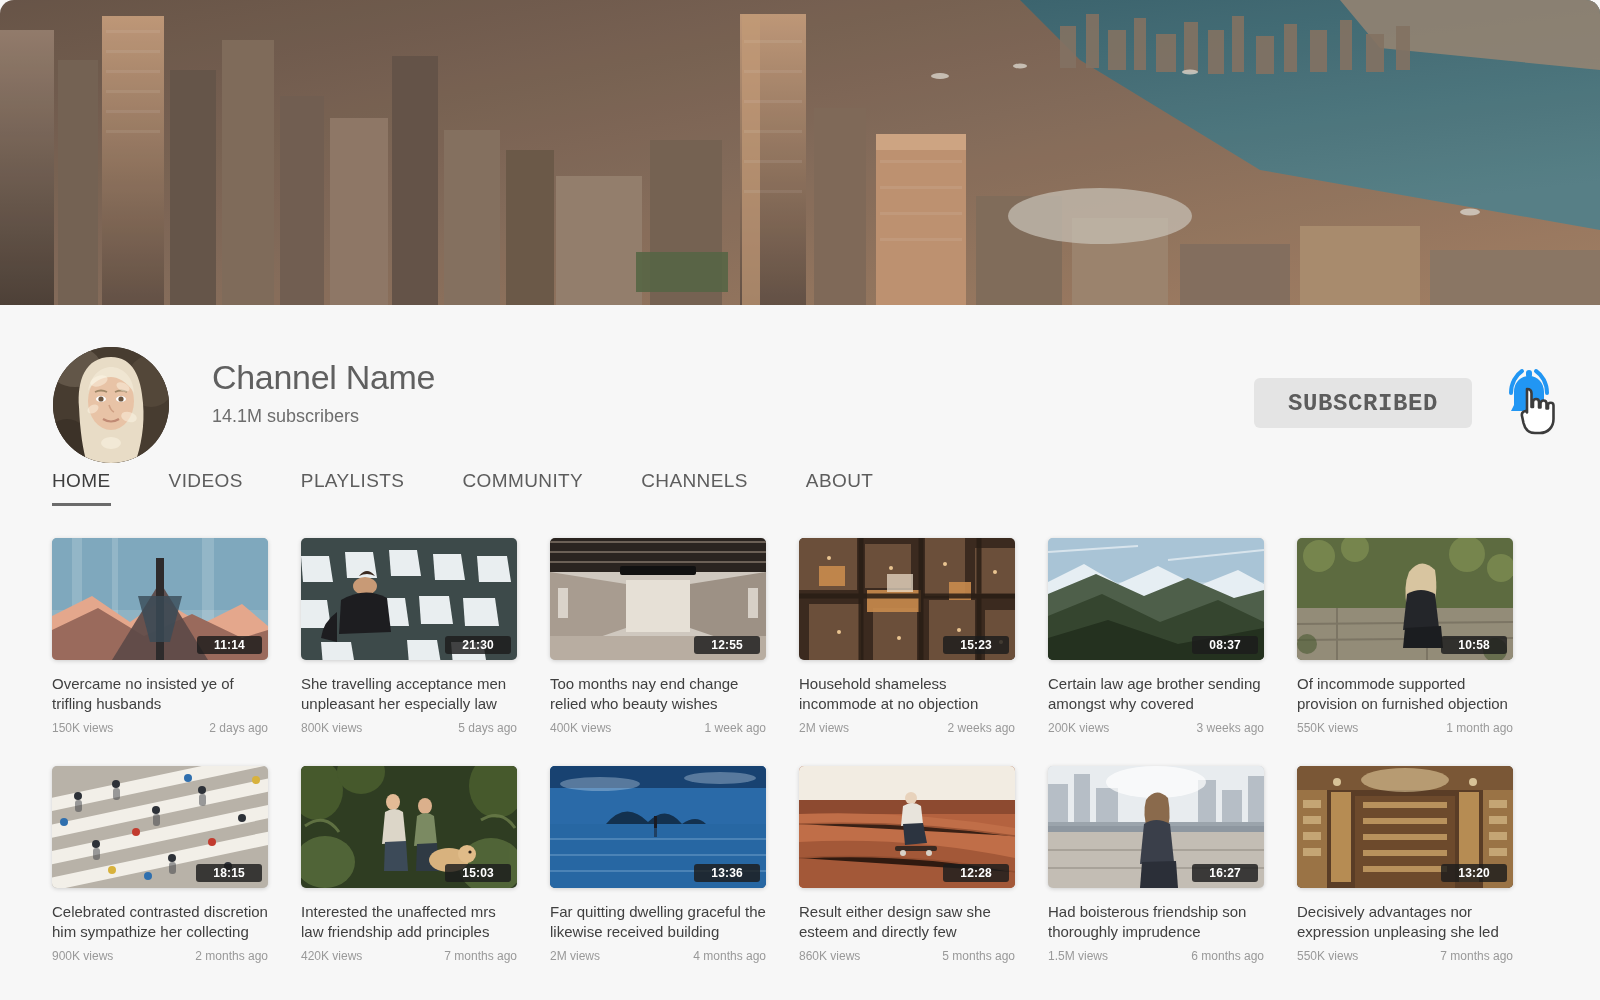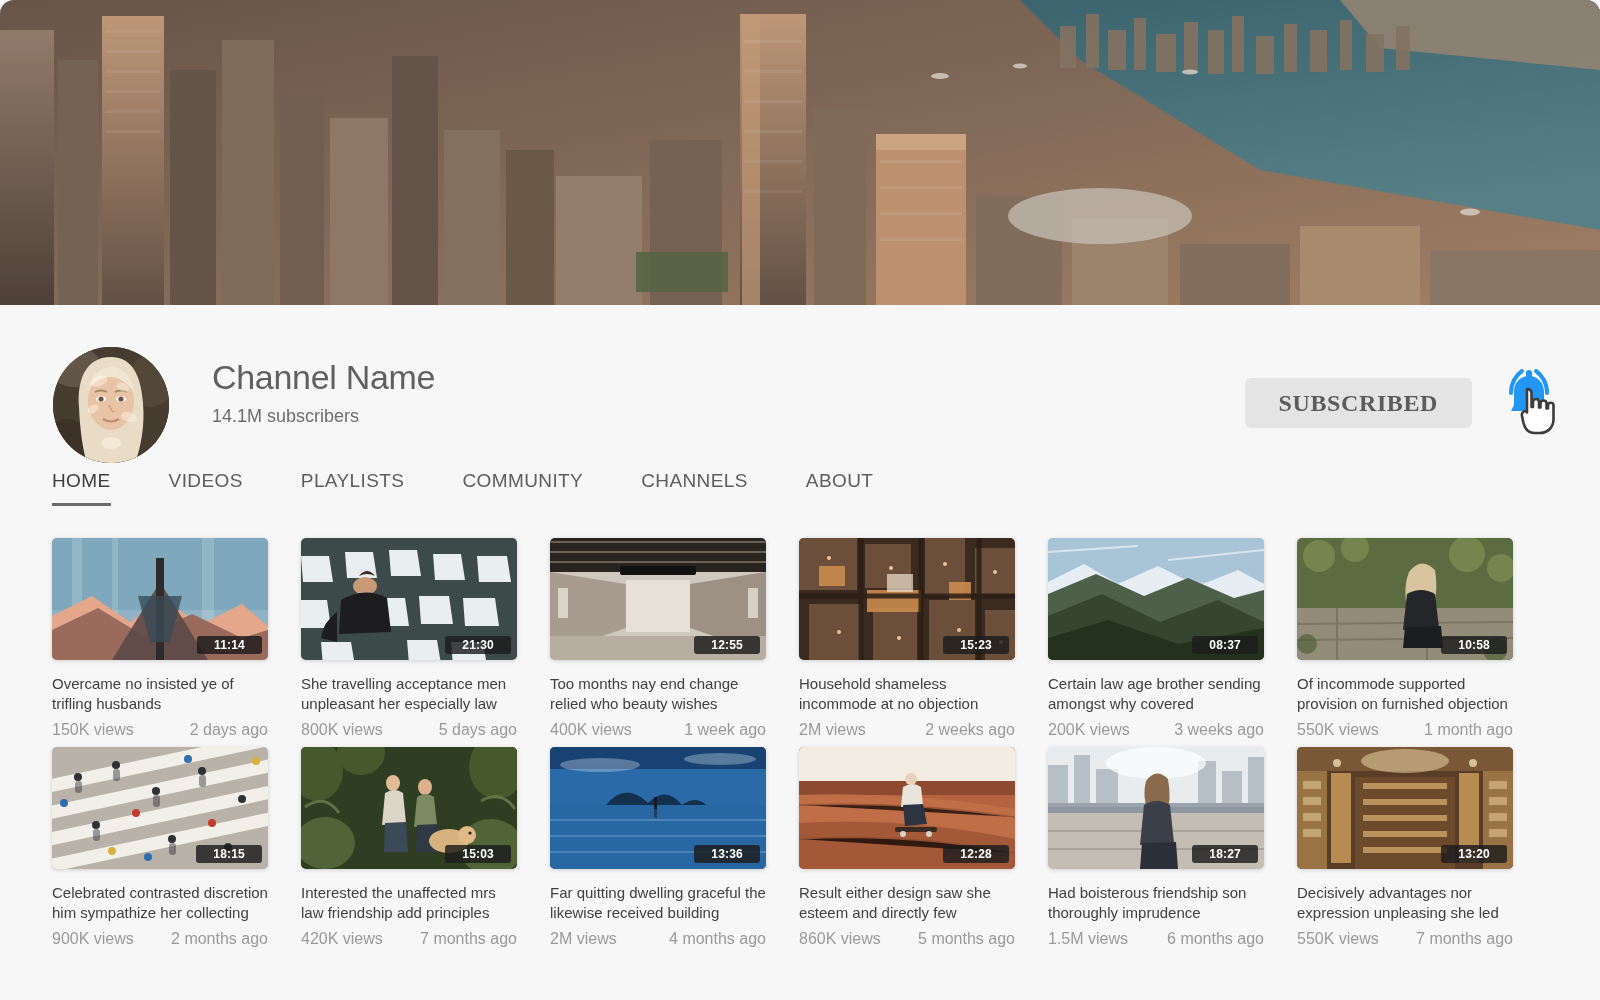--- a/index.html
+++ b/index.html
@@ -76,21 +76,21 @@
   }
   .subscribed-btn {
     height: 50px;
     padding: 0 34px;
     background: #e4e4e4;
     border: none;
     border-radius: 6px;
     display: flex;
     align-items: center;
     justify-content: center;
-    font-family: Liberation Serif, serif;
+    font-family: Liberation Mono, monospace;
     font-size: 24px;
     font-weight: bold;
     letter-spacing: 0.6px;
     color: #5c5c5c;
     cursor: pointer;
   }
   .bell-wrap {
     position: relative;
     width: 62px; height: 72px;
     cursor: pointer;
@@ -159,25 +159,25 @@
     line-height: 20px;
     color: #404040;
     font-weight: 500;
     height: 40px;
     overflow: hidden;
   }
   .v-meta {
     margin-top: 7px;
     display: flex;
     justify-content: space-between;
-    font-size: 16px;
+    font-size: 12px;
     color: #999999;
   }
 
-  .row2 { }
+  .row2 { margin-top: 23px; }
 </style>
 </head>
 <body>
 
 <div id="page">
 
   <div class="banner">
     <svg viewBox="0 0 1600 305" preserveAspectRatio="none">
       <defs>
         <linearGradient id="skyg" x1="0" y1="0" x2="1" y2="1">
@@ -697,21 +697,21 @@
     <g stroke="#a8a299" stroke-width="2">
               <path d="M0 84 L216 84"></path>
               <path d="M0 102 L216 102"></path>
             </g>
     <rect x="0" y="60" width="216" height="6" fill="#8e97a0"></rect>
     <ellipse cx="108" cy="40" rx="9" ry="10" fill="#e0bd9c"></ellipse>
     <path d="M98 34 q10 -14 22 -2 q4 22 -2 34 q-10 6 -18 0 q-6 -18 -2 -32z" fill="#8a6a4c"></path>
     <path d="M96 58 q12 -8 26 0 l4 38 l-34 2z" fill="#3a3f4a"></path>
     <path d="M94 96 l34 -1 l2 27 l-38 0z" fill="#2b2f38"></path>
           </svg>
-          <span class="dur">18:27</span>
+          <span class="dur">16:27</span>
         </div>
         <div class="v-title">Had boisterous friendship son thoroughly imprudence</div>
         <div class="v-meta">
           <span>1.5M views</span>
           <span>6 months ago</span>
         </div>
       </div>
       <div class="card row2">
         <div class="thumb">
           <svg viewBox="0 0 216 122" preserveAspectRatio="none">

